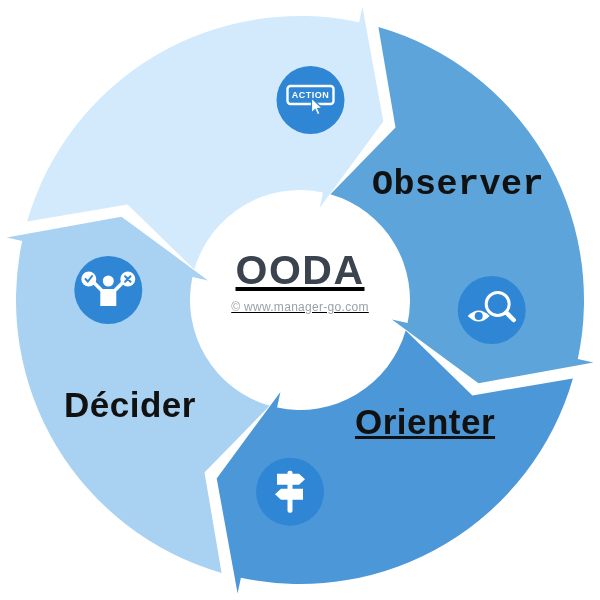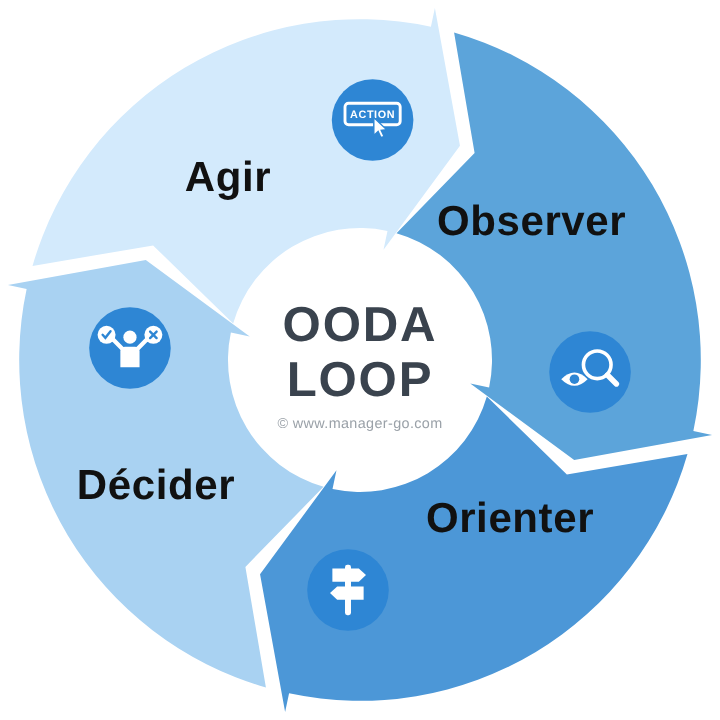--- a/index.html
+++ b/index.html
@@ -7,21 +7,21 @@
     position:relative;width:600px;height:600px;background:#ffffff;overflow:hidden;
     font-family:"Liberation Sans","DejaVu Sans",sans-serif;
     border-radius:18px;
   }
   .stage svg{position:absolute;left:0;top:0;}
   .seg-label{
     position:absolute;transform:translate(-50%,-50%);
     font-weight:bold;font-size:35px;color:#111111;letter-spacing:.5px;white-space:nowrap;
   }
   .center-block{
-    position:absolute;left:0;top:247px;width:600px;text-align:center;
+    position:absolute;left:0;top:247px;width:600px;text-align:center;text-decoration:underline;
   }
   .center-title{
     font-weight:bold;font-size:41px;line-height:46px;color:#3a434e;letter-spacing:1.5px;
   }
   .copyright{
     margin-top:7px;font-size:12px;color:#9aa1a8;letter-spacing:.3px;
   }
 </style>
 </head>
 <body>
@@ -66,24 +66,22 @@
       <path d="M -8 16 L -8 3 Q -8 -1 -4 -1 L 4 -1 Q 8 -1 8 3 L 8 16 Z" fill="#ffffff"></path>
       <line x1="-6" y1="1" x2="-14" y2="-7" stroke="#ffffff" stroke-width="3.5" stroke-linecap="round"></line>
       <line x1="6" y1="1" x2="14" y2="-7" stroke="#ffffff" stroke-width="3.5" stroke-linecap="round"></line>
       <circle cx="-19.5" cy="-11" r="7.5" fill="#ffffff"></circle>
       <path d="M -22.8 -11 L -20.5 -8.5 L -16.2 -14" fill="none" stroke="#2e86d4" stroke-width="2" stroke-linecap="round"></path>
       <circle cx="19.5" cy="-11" r="7.5" fill="#ffffff"></circle>
       <path d="M 16.8 -13.7 L 22.2 -8.3 M 22.2 -13.7 L 16.8 -8.3" fill="none" stroke="#2e86d4" stroke-width="2" stroke-linecap="round"></path>
     </g>
   </svg>
 
-  <div class="seg-label" style="left:190px;top:148px;">Agir</div>
-  <div class="seg-label" style="left:443px;top:185px;">Observer</div>
-  <div class="seg-label" style="left:425px;top:432px;">Orienter</div>
+  <div class="seg-label" style="left:458px;top:185px;font-family:Liberation Mono, monospace;">Observer</div>
+  <div class="seg-label" style="left:425px;top:422px;text-decoration:underline;">Orienter</div>
   <div class="seg-label" style="left:130px;top:405px;">Décider</div>
 
   <div class="center-block">
     <div class="center-title">OODA</div>
-    <div class="center-title">LOOP</div>
     <div class="copyright">© www.manager-go.com</div>
   </div>
 
 </div>
 
 </body></html>

